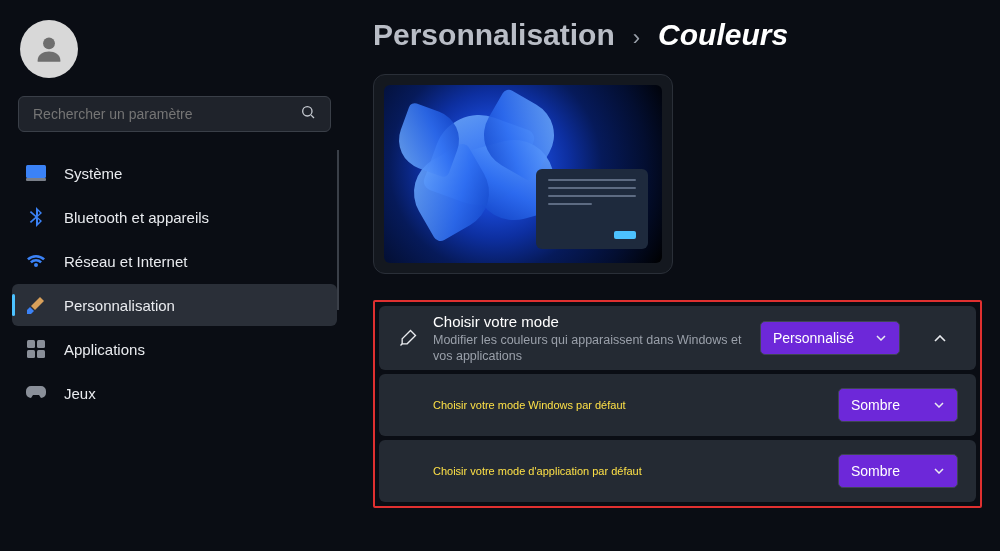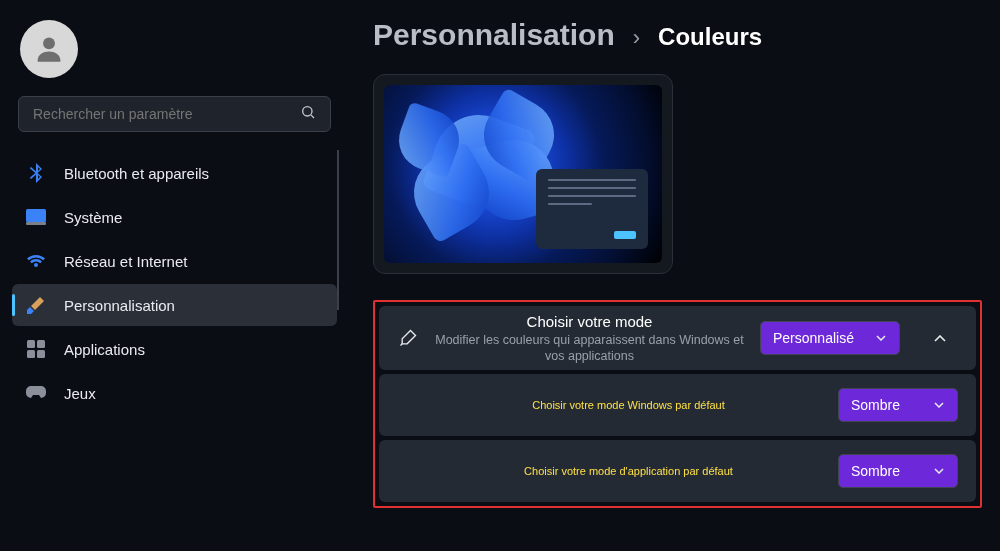--- a/index.html
+++ b/index.html
@@ -114,23 +114,24 @@
     .bc-parent {
       font-size: 30px;
       font-weight: 600;
       color: #b9bdc6;
     }
     .bc-sep {
       font-size: 22px;
       color: #9aa0aa;
     }
     .bc-current {
-      font-size: 24px;
+      font-size: 30px;
       font-weight: 700;
       color: #fff;
+      font-style: italic;
     }
     .preview {
       width: 300px;
       height: 200px;
       border-radius: 12px;
       padding: 10px;
       background: #14181f;
       border: 1px solid #2a2f38;
       margin-bottom: 26px;
     }
@@ -184,21 +185,20 @@
       gap: 4px;
     }
     .setting-row {
       background: #242a33;
       border-radius: 6px;
       display: flex;
       align-items: center;
       padding: 6px 18px;
       min-height: 62px;
       gap: 14px;
-      text-align: center;
     }
     .setting-icon {
       width: 22px;
       display: flex;
       align-items: center;
       justify-content: center;
     }
     .setting-text { flex: 1; min-width: 0; line-height: 1.3; }
     .setting-title { font-size: 15px; color: #fff; }
     .setting-desc { font-size: 12.5px; color: #9aa0aa; }
@@ -252,35 +252,35 @@
         </svg>
       </span>
     </div>
   </div>
 
   <div class="nav">
     <div class="nav-divider-right"></div>
 
     <div class="nav-item">
       <span class="nav-icon">
-        <svg width="14" height="20" viewBox="0 0 14 20" fill="#3b82f6">
-            <path d="M7 0v8.5L2 4 0.8 5.2 6.3 10 0.8 14.8 2 16l5-4.5V20l6-6-4.5-4L13 6 7 0zm2 4l2 2-2 2V4zm0 8l2 2-2 2v-4z"></path>
-          </svg>
-      </span>
-      <span>Bluetooth et appareils</span>
-    </div>
-
-    <div class="nav-item">
-      <span class="nav-icon">
         <svg width="20" height="16" viewBox="0 0 20 16">
             <rect x="0" y="0" width="20" height="13" rx="1.5" fill="#3b82f6"></rect>
             <rect x="0" y="13" width="20" height="3" rx="1" fill="#7a7f89"></rect>
           </svg>
       </span>
       <span>Système</span>
+    </div>
+
+    <div class="nav-item">
+      <span class="nav-icon">
+        <svg width="14" height="20" viewBox="0 0 14 20" fill="#3b82f6">
+            <path d="M7 0v8.5L2 4 0.8 5.2 6.3 10 0.8 14.8 2 16l5-4.5V20l6-6-4.5-4L13 6 7 0zm2 4l2 2-2 2V4zm0 8l2 2-2 2v-4z"></path>
+          </svg>
+      </span>
+      <span>Bluetooth et appareils</span>
     </div>
 
     <div class="nav-item">
       <span class="nav-icon">
         <svg width="20" height="16" viewBox="0 0 20 16" fill="#3b82f6">
             <path d="M10 14a2 2 0 110-4 2 2 0 010 4zM4 8.5a8.5 8.5 0 0112 0l-1.8 1.8a6 6 0 00-8.4 0L4 8.5zM1 5.5a13 13 0 0118 0l-1.8 1.8a10.5 10.5 0 00-14.4 0L1 5.5z"></path>
           </svg>
       </span>
       <span>Réseau et Internet</span>
     </div>

